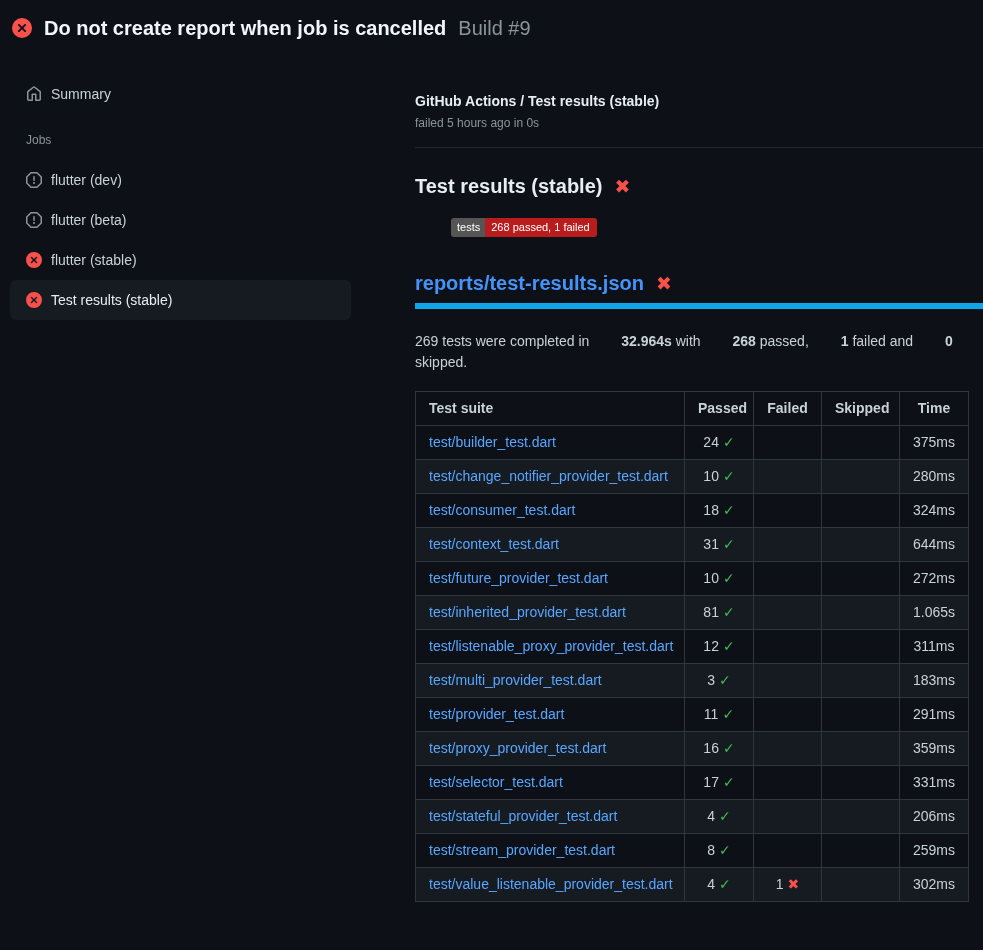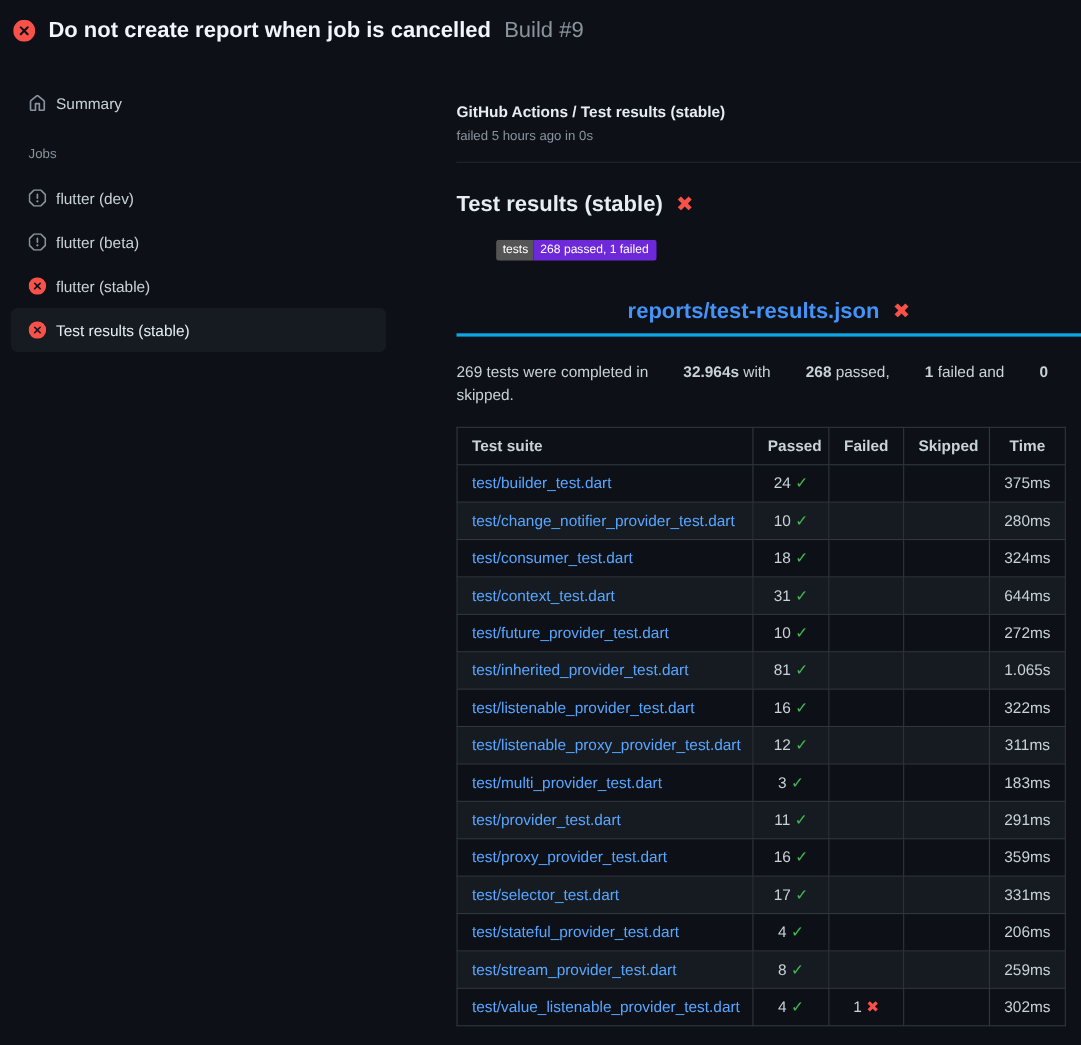--- a/index.html
+++ b/index.html
@@ -37,26 +37,26 @@
 
   .section-title {
     margin-top:24px; display:flex; align-items:center; gap:12px;
     font-size:20px; font-weight:700; color:#e6edf3; line-height:28px;
   }
   .x-mark { color:#f85149; font-size:19px; font-weight:700; line-height:1; }
 
   .badge-row { margin-top:18px;margin-left:36px; }
   .badge { display:inline-flex; font-size:11px; line-height:1; border-radius:3px; overflow:hidden; vertical-align:top; }
   .badge-label { background:#555555; color:#ffffff; padding:4px 5px 4px 6px; }
-  .badge-value { background:#6d28d9; color:#ffffff; padding:4px 7px 4px 6px; }
+  .badge-value { background:#b91c1c; color:#ffffff; padding:4px 7px 4px 6px; }
 
   .report-title {
-    margin-top:32px; padding-bottom:6px; border-bottom:3px solid #0ea5e9;
+    margin-top:32px; padding-bottom:6px; border-bottom:6px solid #0ea5e9;
     display:flex; align-items:center; gap:12px;
-    font-size:20px; font-weight:700; line-height:28px;justify-content:center;
+    font-size:20px; font-weight:700; line-height:28px;
   }
   .report-link { color:#4493f8; text-decoration:none; }
 
   .summary-line { margin:22px 0 18px 0; font-size:14px; line-height:21px; color:#c9d1d9; }
   .summary-line strong { font-weight:700;margin-left:28px; }
 
   .results-table { border-collapse:collapse; table-layout:fixed; width:553px; font-size:14px; }
   .results-table th, .results-table td { border:1px solid #30363d; padding:7px 13px; line-height:19px; overflow:hidden; white-space:nowrap; }
   .results-table th { font-weight:700; color:#c9d1d9; text-align:center; }
   .results-table th.col-suite { text-align:left; }
@@ -208,27 +208,20 @@
             <td class="col-time">272ms</td>
           </tr>
           <tr>
             <td class="col-suite"><a href="#" class="suite-link">test/inherited_provider_test.dart</a></td>
             <td class="col-num"><span>81</span><span class="mark-pass">✓</span></td>
             <td class="col-num"></td>
             <td class="col-num"></td>
             <td class="col-time">1.065s</td>
           </tr>
           <tr>
-            <td class="col-suite"><a href="#" class="suite-link">test/listenable_provider_test.dart</a></td>
-            <td class="col-num"><span>16</span><span class="mark-pass">✓</span></td>
-            <td class="col-num"></td>
-            <td class="col-num"></td>
-            <td class="col-time">322ms</td>
-          </tr>
-          <tr>
             <td class="col-suite"><a href="#" class="suite-link">test/listenable_proxy_provider_test.dart</a></td>
             <td class="col-num"><span>12</span><span class="mark-pass">✓</span></td>
             <td class="col-num"></td>
             <td class="col-num"></td>
             <td class="col-time">311ms</td>
           </tr>
           <tr>
             <td class="col-suite"><a href="#" class="suite-link">test/multi_provider_test.dart</a></td>
             <td class="col-num"><span>3</span><span class="mark-pass">✓</span></td>
             <td class="col-num"></td>

